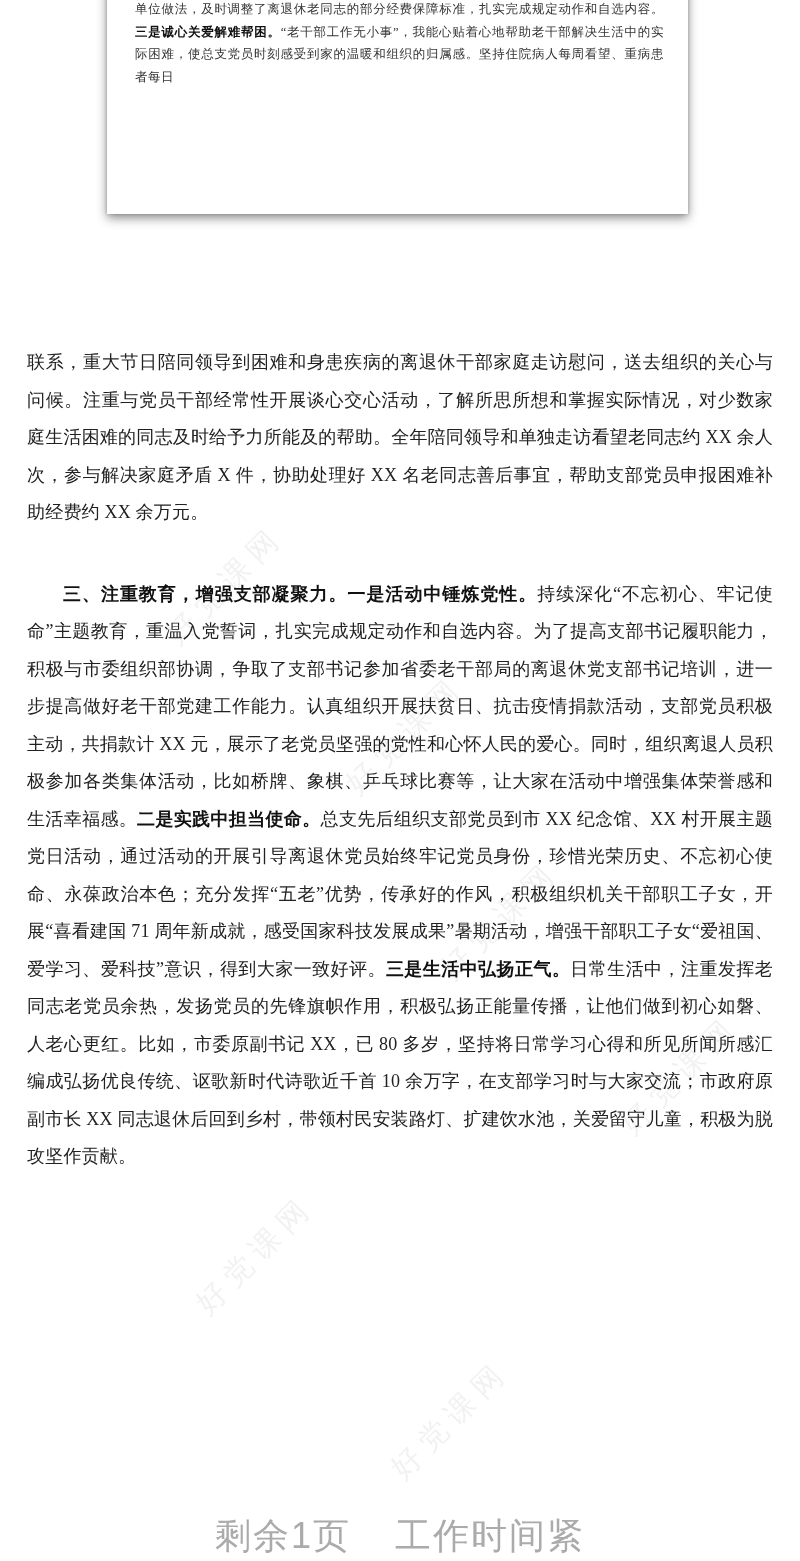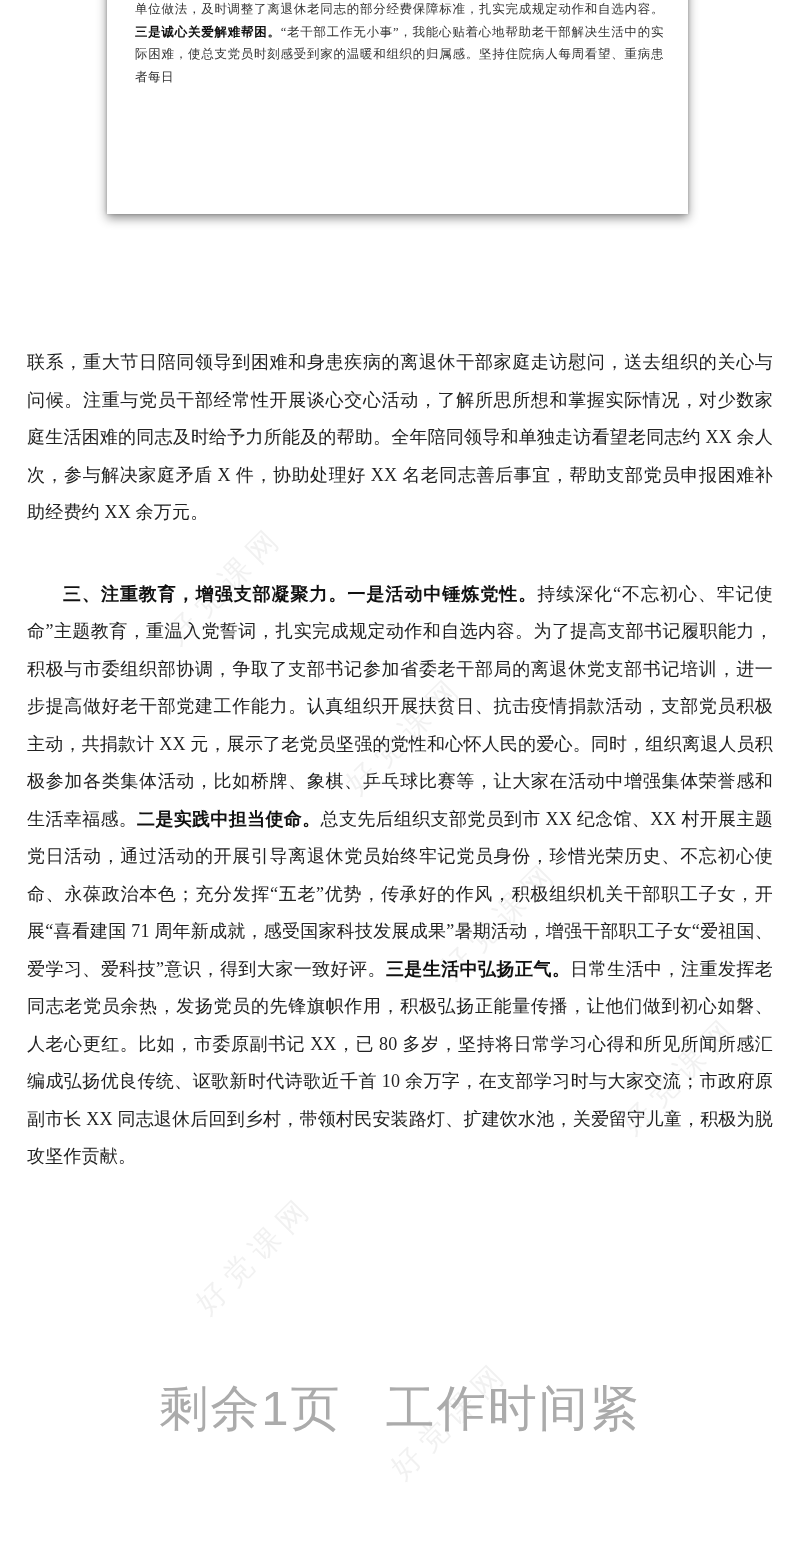--- a/index.html
+++ b/index.html
@@ -39,24 +39,24 @@
   .watermark{
     position:absolute;
     transform:translate(-50%,-50%) rotate(-45deg);
     font-size:30px;letter-spacing:8px;color:#000;opacity:.05;
     white-space:nowrap;pointer-events:none;z-index:0;
     font-family:"Liberation Sans","DejaVu Sans",sans-serif;
   }
 
   
   .footer{
-    position:absolute;left:0;top:1376px;width:800px;
+    position:absolute;left:0;top:1512px;width:800px;
     display:flex;justify-content:center;align-items:center;gap:44px;
     font-family:"Liberation Sans","DejaVu Sans",sans-serif;
-    font-size:49px;color:#ababab;letter-spacing:2px;
+    font-size:36px;color:#ababab;letter-spacing:2px;
     z-index:1;
   }
 </style>
 </head>
 <body>
 
 <div class="page-card">
   <p class="card-text" id="card-text"><span class="run">单位做法，及时调整了离退休老同志的部分经费保障标准，扎实完成规定动作和自选内容。</span><span class="run-bold">三是诚心关爱解难帮困。</span><span class="run">“老干部工作无小事”，我能心贴着心地帮助老干部解决生活中的实际困难，使总支党员时刻感受到家的温暖和组织的归属感。坚持住院病人每周看望、重病患者每日</span></p>
 </div>
 

